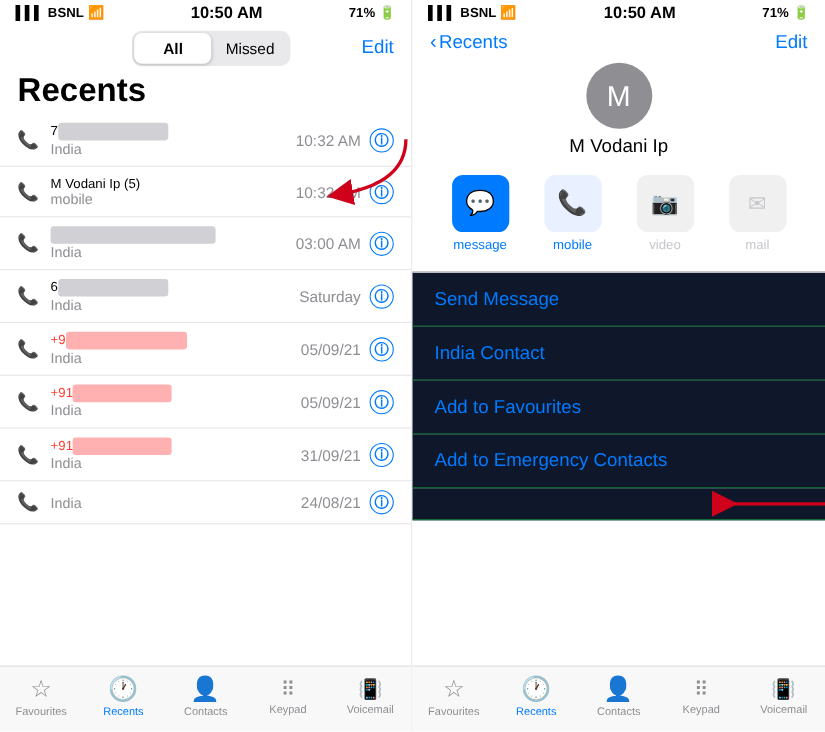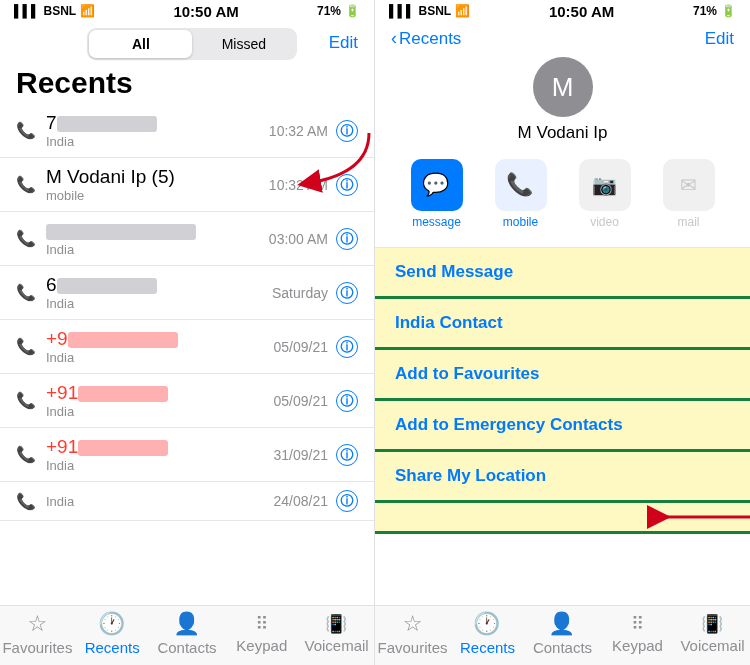--- a/index.html
+++ b/index.html
@@ -34,21 +34,21 @@
     .status-left-info { display: flex; align-items: center; gap: 4px; }
     .status-right-info { display: flex; align-items: flex-start; gap: 4px; }
 
     .segment-control {
       display: flex;
       justify-content: center;
       margin: 6px auto 4px;
       background: #e9e9eb;
       border-radius: 9px;
       padding: 2px;
-      width: 210px;
+      width: 144px;
       height: 32px;
     }
     .segment-btn {
       flex: 1;
       border: none;
       background: transparent;
       border-radius: 7px;
       font-size: 14px;
       font-weight: 500;
       cursor: pointer;
@@ -94,21 +94,21 @@
       width: 24px;
       color: #8e8e93;
       font-size: 16px;
       flex-shrink: 0;
     }
     .call-info {
       flex: 1;
       padding-left: 6px;
     }
     .call-name {
-      font-size: 19px;
+      font-size: 12px;
       font-weight: 400;
       color: #000;
     }
     .call-name.missed-call { color: #ff3b30; }
     .call-sub {
       font-size: 13px;
       color: #8e8e93;
     }
     .call-time {
       font-size: 14px;
@@ -156,21 +156,21 @@
       gap: 2px;
       cursor: pointer;
       width: 60px;
     }
     .tab-icon {
       font-size: 22px;
       color: #8e8e93;
     }
     .tab-icon.active { color: #007aff; }
     .tab-label {
-      font-size: 15px;
+      font-size: 10px;
       color: #8e8e93;
     }
     .tab-label.active { color: #007aff; }
 
     
     .right-panel {
       width: 375px;
       height: 665px;
       background: #fff;
       display: flex;
@@ -271,24 +271,23 @@
 
     .menu-list {
       flex: 1;
       background: #fff;
       margin: 0 0;
     }
     .menu-item {
       padding: 14px 20px;
       font-size: 17px;
       color: #007aff;
-      border-bottom: 3px solid #15803d;
-      cursor: pointer;
-      background: #fef9c3;
-      font-weight: bold;
+      border-bottom: 1px solid #15803d;
+      cursor: pointer;
+      background: #0f172a;
     }
     .menu-item.danger { color: #ff3b30; }
     .menu-item:first-child { border-top: 1px solid #e5e5ea; margin-top: 8px; }
 
     
     svg.arrow { overflow: visible; }
   </style>
 </head>
 <body>
 
@@ -508,23 +507,20 @@
       <span>Send Message</span>
     </div>
     <div class="menu-item">
       <span>India Contact</span>
     </div>
     <div class="menu-item">
       <span>Add to Favourites</span>
     </div>
     <div class="menu-item">
       <span>Add to Emergency Contacts</span>
-    </div>
-    <div class="menu-item">
-      <span>Share My Location</span>
     </div>
     <div class="menu-item danger" style="position:relative;">
       
       <svg class="arrow" style="position:absolute;right:-20px;top:50%;transform:translateY(-50%);width:120px;height:40px;pointer-events:none;" viewBox="0 0 120 40">
         <defs>
           <marker id="arrowhead-r" markerWidth="8" markerHeight="8" refX="2" refY="4" orient="auto">
             <path d="M8,0 L0,4 L8,8 Z" fill="#d0021b"></path>
           </marker>
         </defs>
         <path d="M 115 20 L 15 20" stroke="#d0021b" stroke-width="3" fill="none" marker-end="url(#arrowhead-r)"></path>

